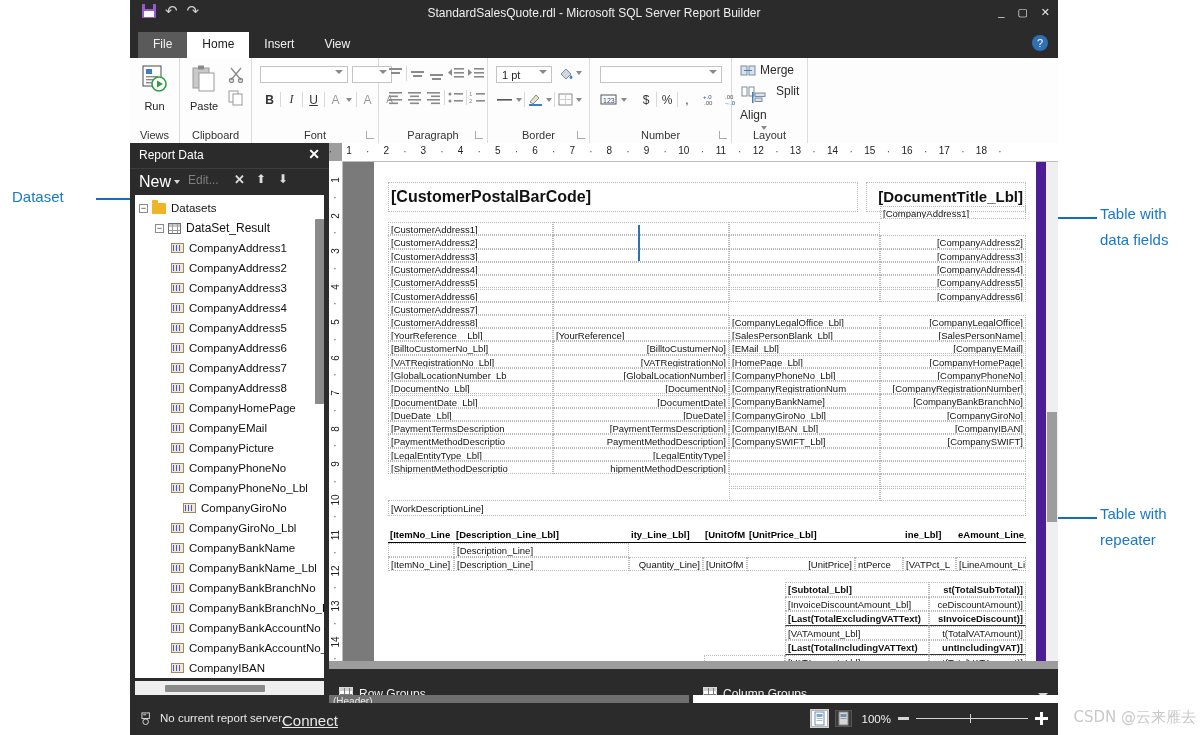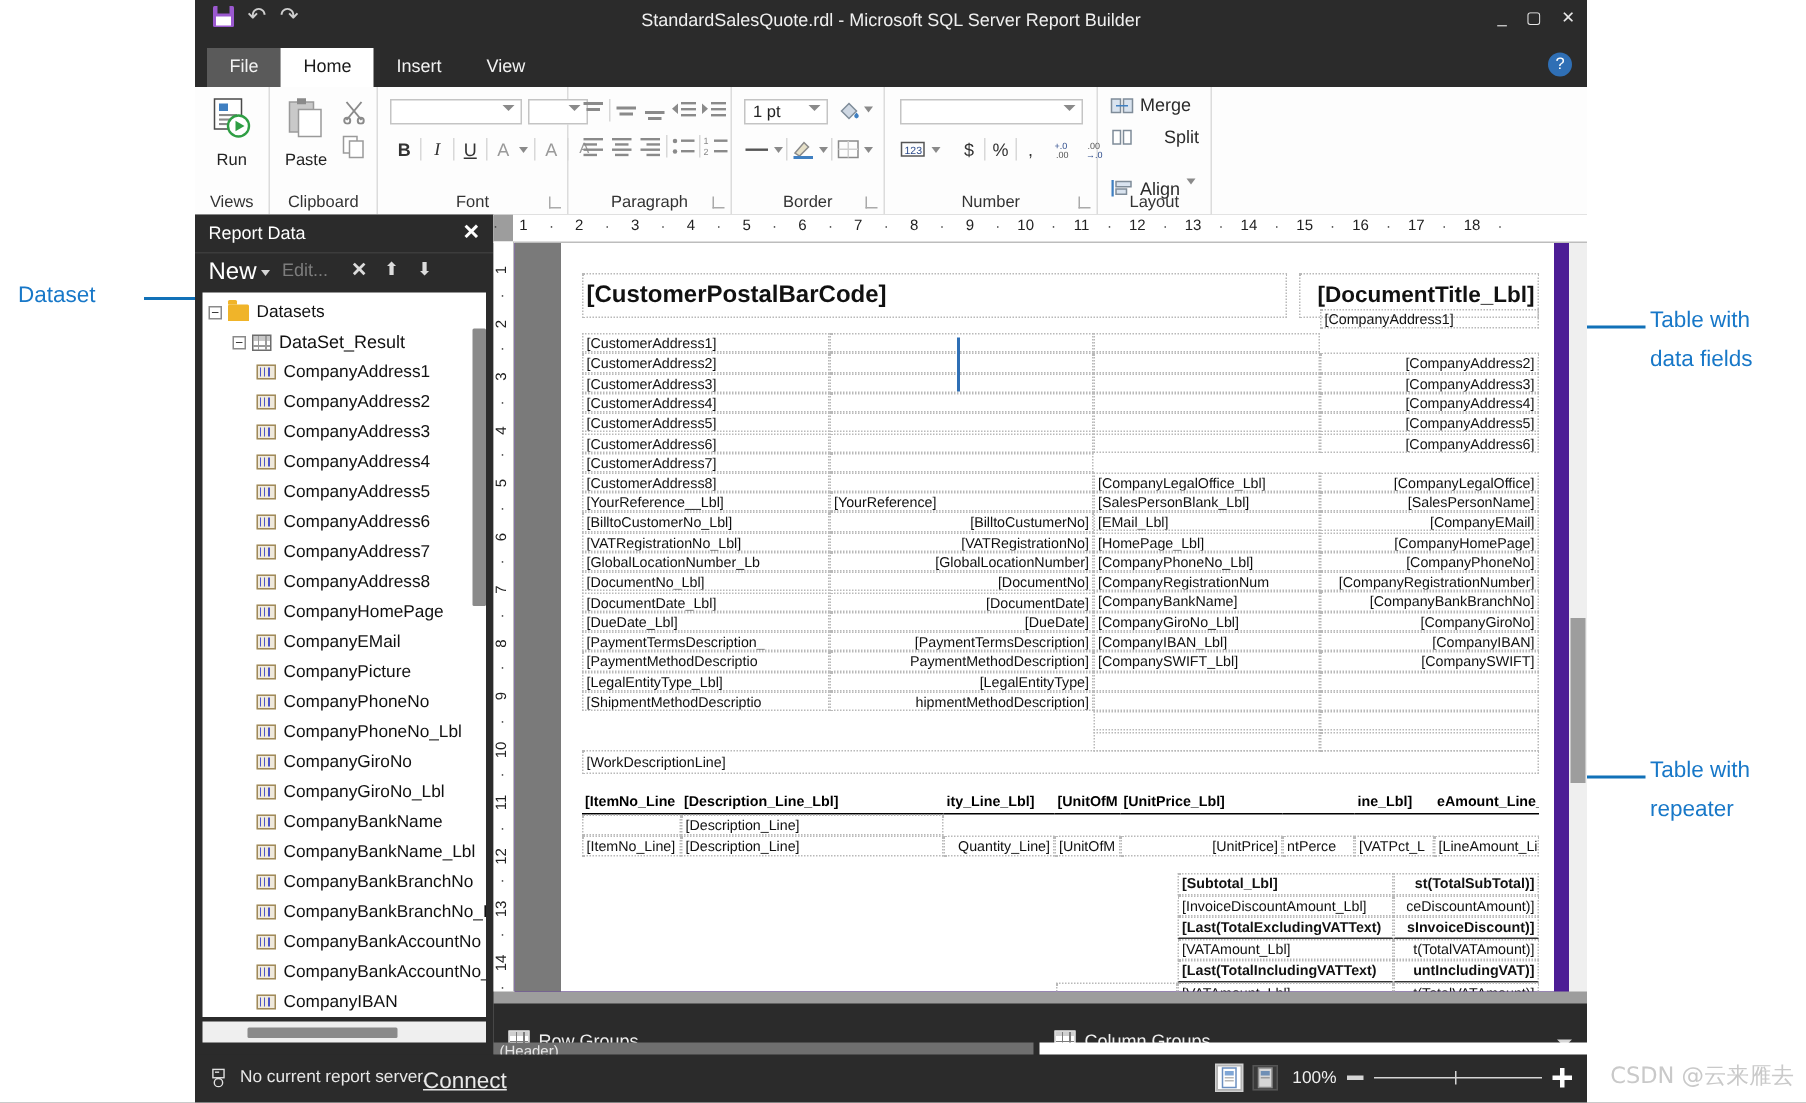--- a/index.html
+++ b/index.html
@@ -375,21 +375,21 @@
           </svg>
         <span class="mini">Merge</span>
       </div>
       <div style="position:absolute;left:8px;top:26px;display:flex;align-items:center;gap:20px;">
         <svg width="16" height="13">
             <rect x="2" y="2" width="5" height="9" fill="#fff" stroke="#7f8c99"></rect>
             <rect x="9" y="2" width="5" height="9" fill="#fff" stroke="#7f8c99"></rect>
           </svg>
         <span class="mini">Split</span>
       </div>
-      <div style="position:absolute;left:8px;top:61px;display:flex;align-items:flex-start;gap:4px;">
+      <div style="position:absolute;left:8px;top:33px;display:flex;align-items:flex-end;gap:4px;flex-direction:column;">
         <svg width="16" height="13">
             <rect x="1" y="1" width="1.5" height="11" fill="#3f7fc1"></rect>
             <rect x="4" y="2" width="10" height="3.5" fill="#d9e3ef" stroke="#7f8c99"></rect>
             <rect x="4" y="7" width="7" height="3.5" fill="#d9e3ef" stroke="#7f8c99"></rect>
           </svg>
         <span class="mini">Align</span>
         <span style="width:0;height:0;border-left:3px solid transparent;border-right:3px solid transparent;border-top:4px solid #8a8a8a;"></span>
       </div>
       <div class="rgroup-label">Layout</div>
     </div>
@@ -469,21 +469,21 @@
               <span>CompanyPicture</span>
             </div>
             <div class="trow" style="padding-left: 36px;">
               <span class="ic-field"></span>
               <span>CompanyPhoneNo</span>
             </div>
             <div class="trow" style="padding-left: 36px;">
               <span class="ic-field"></span>
               <span>CompanyPhoneNo_Lbl</span>
             </div>
-            <div class="trow" style="padding-left: 36px;">
+            <div class="trow" style="padding-left: 48px;">
               <span class="ic-field"></span>
               <span>CompanyGiroNo</span>
             </div>
             <div class="trow" style="padding-left: 36px;">
               <span class="ic-field"></span>
               <span>CompanyGiroNo_Lbl</span>
             </div>
             <div class="trow" style="padding-left: 36px;">
               <span class="ic-field"></span>
               <span>CompanyBankName</span>

